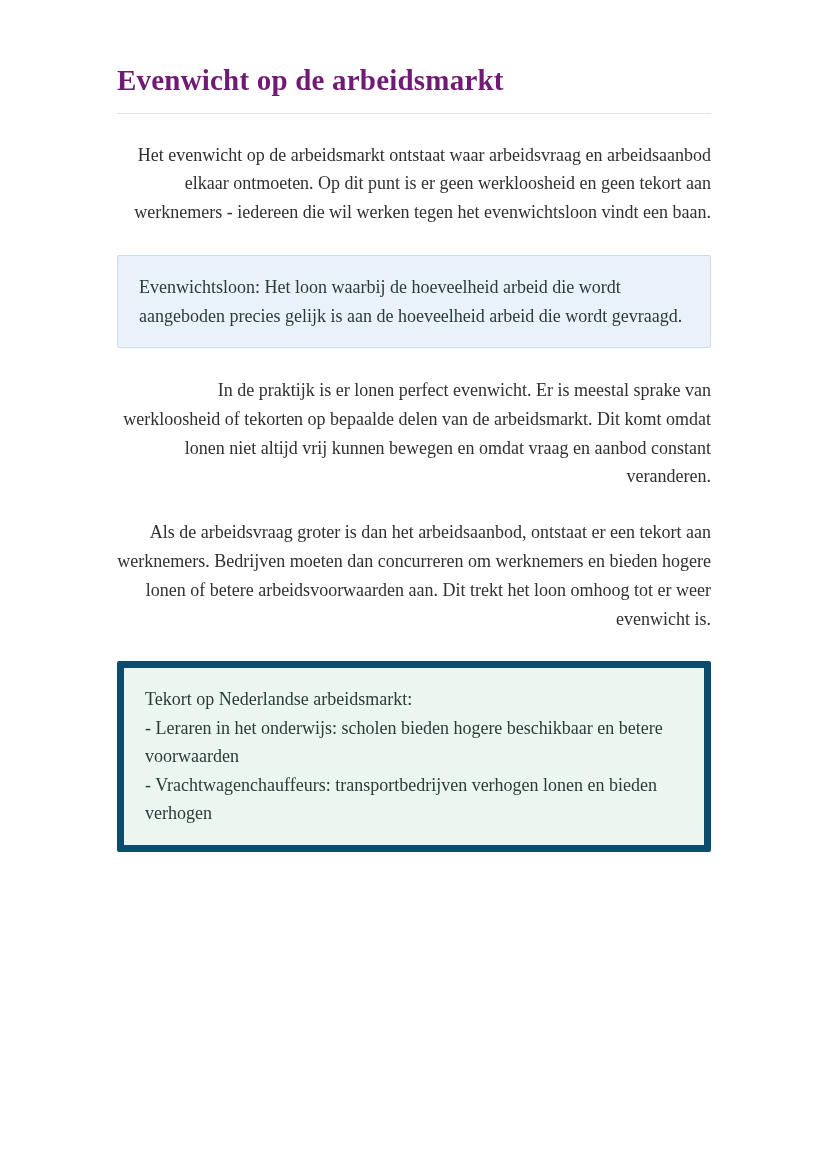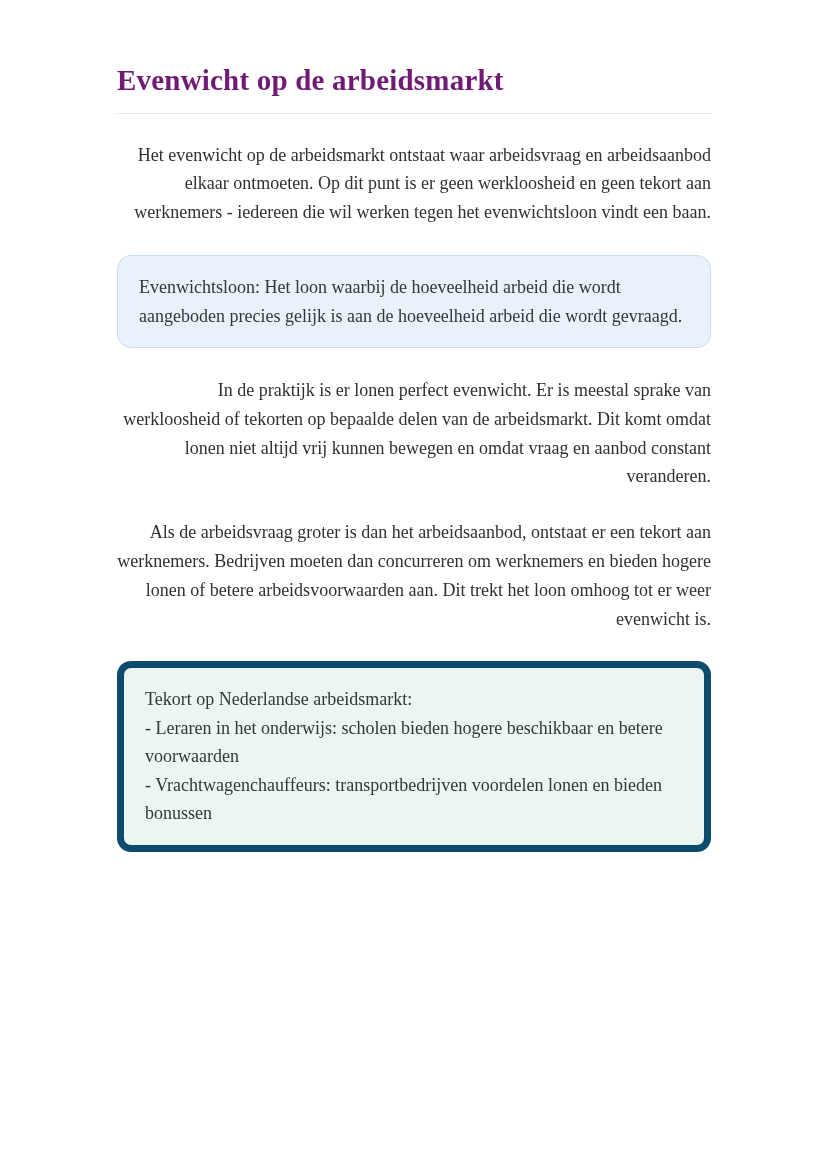--- a/index.html
+++ b/index.html
@@ -31,21 +31,21 @@
     margin: 0;
   }
   .para {
     font-size: 18px;
     line-height: 1.6;
     margin: 27px 0;
     color: #303030;
     text-align: right;
   }
   .box {
-    border-radius: 14px;
+    border-radius: 2px;
     padding: 17px 21px;
     font-size: 18px;
     line-height: 1.58;
     margin: 28px 0;
     color: #2e3a38;
   }
   .box-definition {
     background: #e9f1fb;
     border: 1px solid #ccdcf0;
   }
@@ -69,17 +69,17 @@
     <span>Evenwichtsloon: Het loon waarbij de hoeveelheid arbeid die wordt aangeboden precies gelijk is aan de hoeveelheid arbeid die wordt gevraagd.</span>
   </div>
 
   <p class="para">In de praktijk is er lonen perfect evenwicht. Er is meestal sprake van werkloosheid of tekorten op bepaalde delen van de arbeidsmarkt. Dit komt omdat lonen niet altijd vrij kunnen bewegen en omdat vraag en aanbod constant veranderen.</p>
 
   <p class="para">Als de arbeidsvraag groter is dan het arbeidsaanbod, ontstaat er een tekort aan werknemers. Bedrijven moeten dan concurreren om werknemers en bieden hogere lonen of betere arbeidsvoorwaarden aan. Dit trekt het loon omhoog tot er weer evenwicht is.</p>
 
   <div class="box box-example">
     <div>Tekort op Nederlandse arbeidsmarkt:</div>
     <div>- Leraren in het onderwijs: scholen bieden hogere beschikbaar en betere voorwaarden</div>
-    <div>- Vrachtwagenchauffeurs: transportbedrijven voordelen lonen en bieden bonussen</div>
+    <div>- Vrachtwagenchauffeurs: transportbedrijven verhogen lonen en bieden verhogen</div>
   </div>
 
 
 </div>
 
 </body></html>

